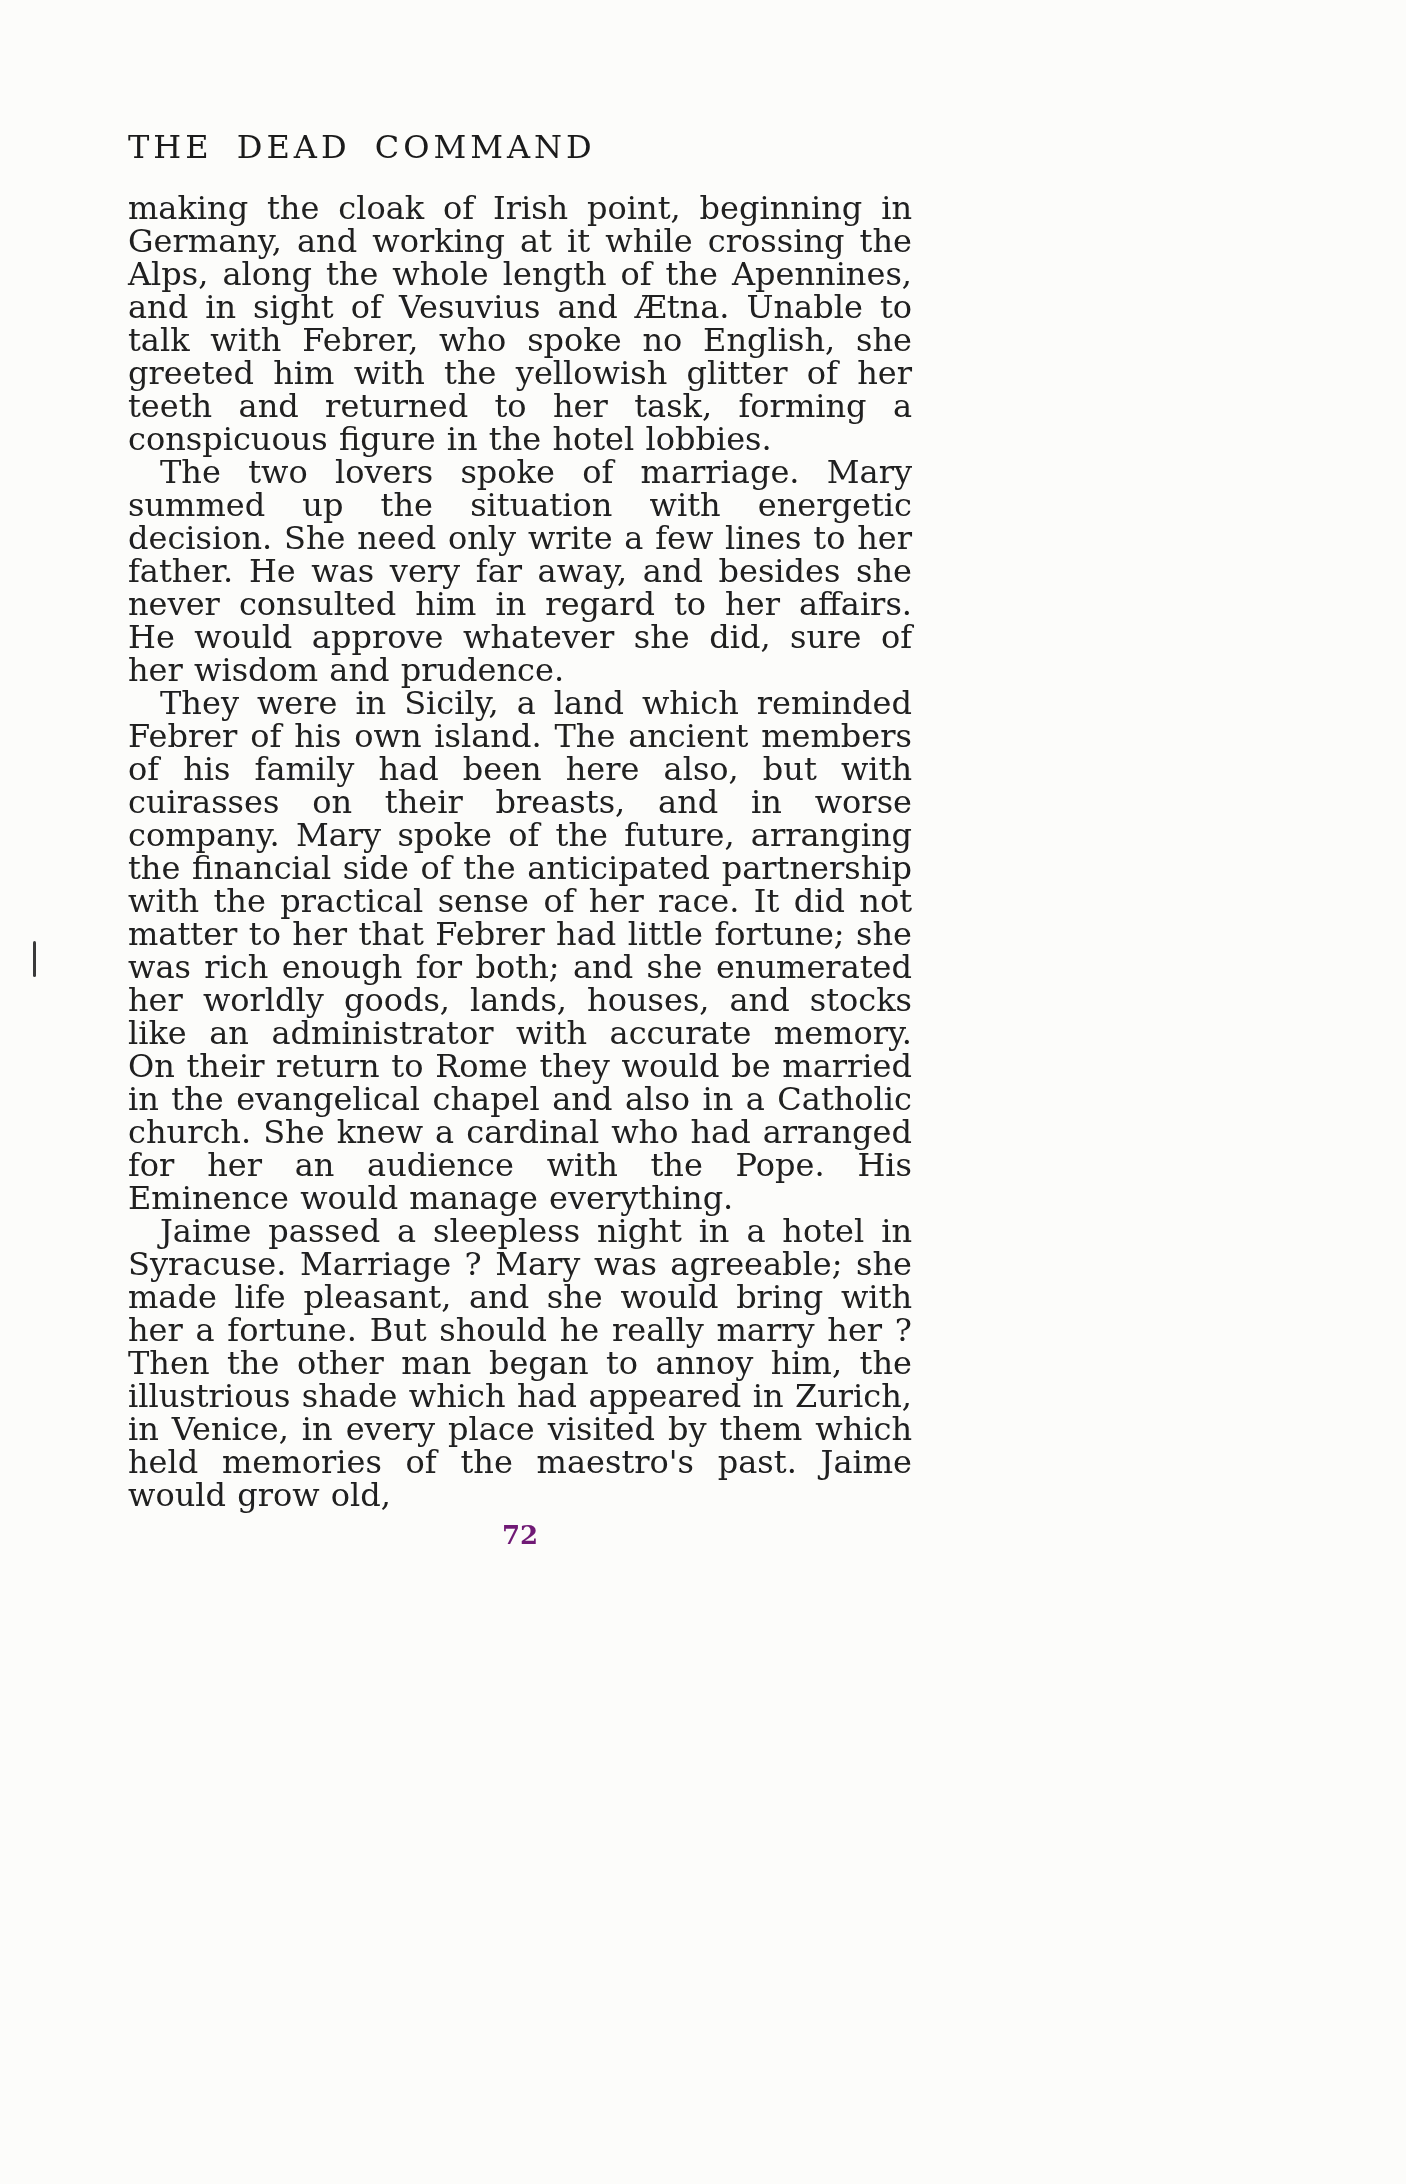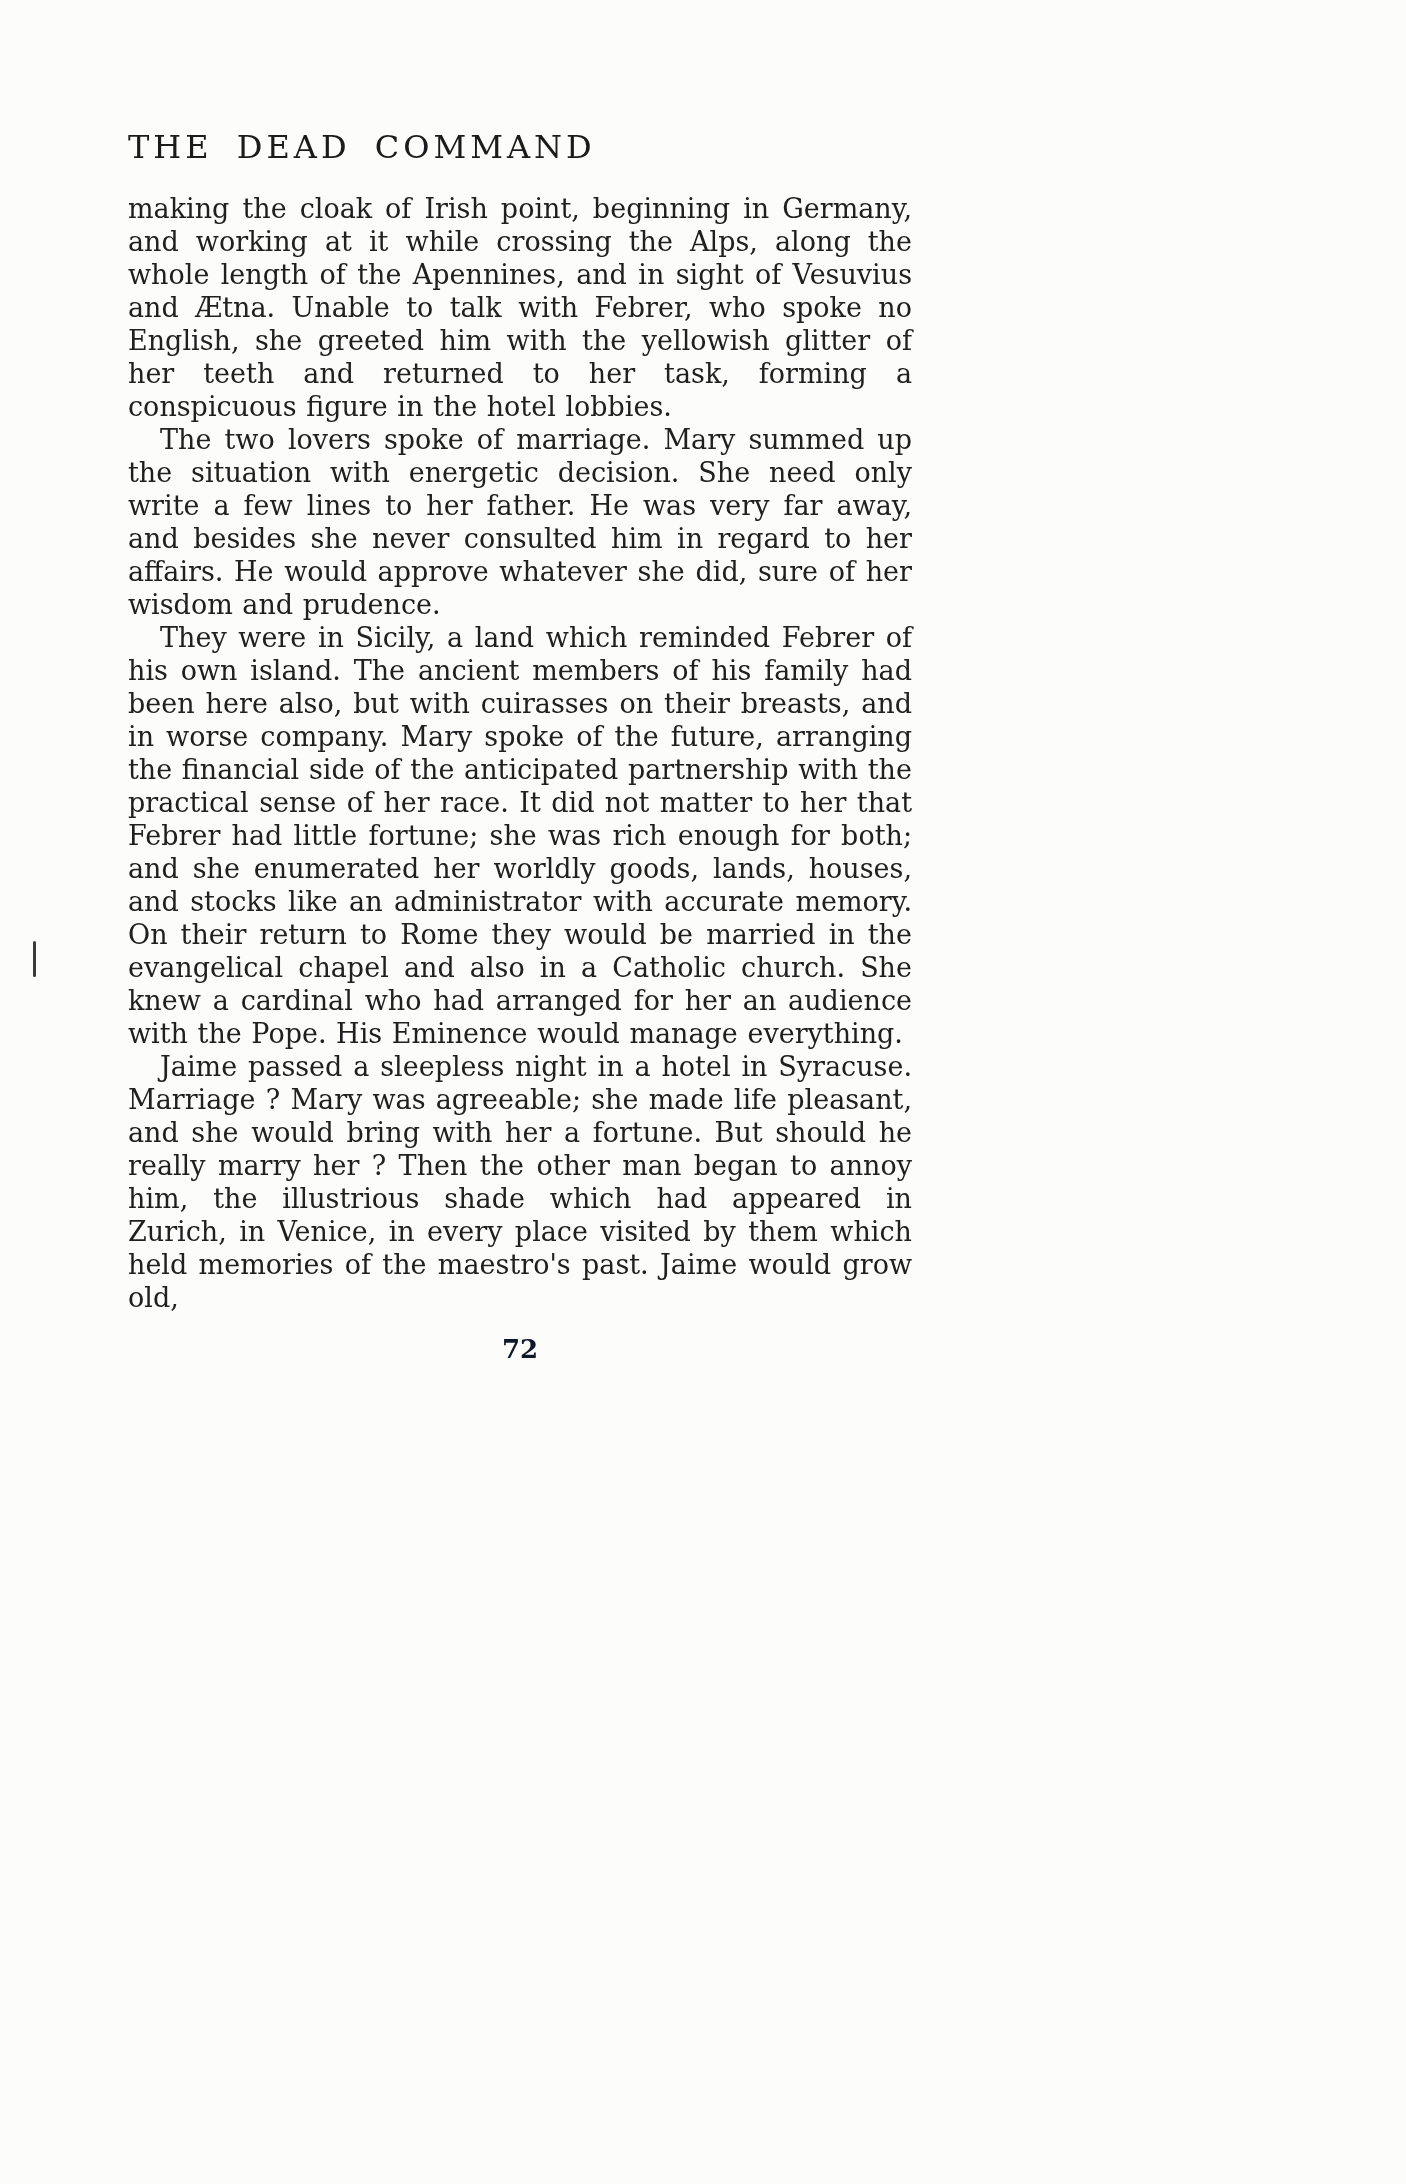--- a/index.html
+++ b/index.html
@@ -31,36 +31,36 @@
     text-align: left;
     font-size: 32px;
     letter-spacing: 4px;
     word-spacing: 10px;
     color: #1b1b1b;
     margin: 0 0 26px 0;
     white-space: nowrap;
   }
   .body-text p {
     margin: 0;
-    font-size: 27px;
+    font-size: 32px;
     line-height: 33px;
     text-align: justify;
     text-indent: 32px;
     color: #202020;
     word-spacing: 1px;
   }
   .body-text p.no-indent {
     text-indent: 0;
   }
   .page-number {
     text-align: center;
     font-size: 26px;
     font-weight: bold;
-    color: #0f172a;
-    margin-top: 20px;
+    color: #701a75;
+    margin-top: 8px;
   }
   .scan-artifact {
     position: absolute;
     left: 33px;
     top: 941px;
     width: 3px;
     height: 36px;
     background: #3a3a3a;
     border-radius: 2px;
   }

